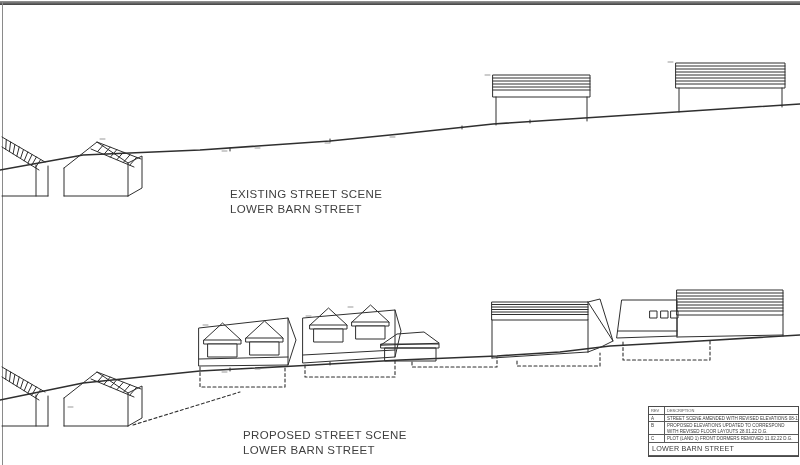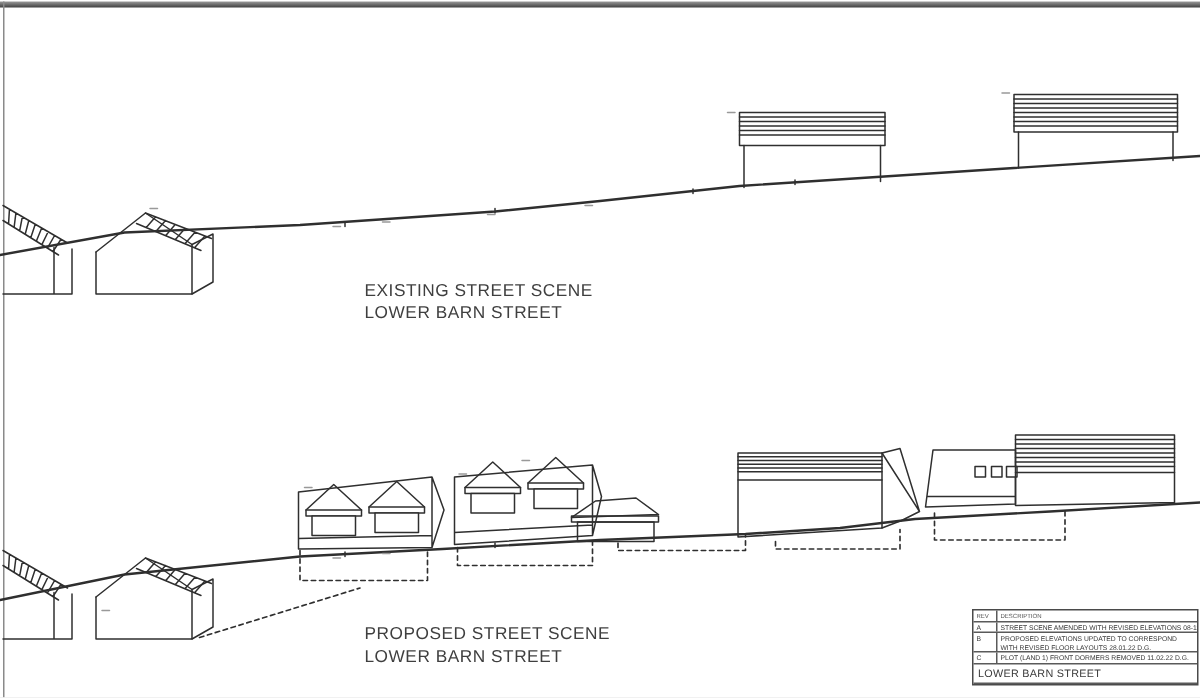--- a/index.html
+++ b/index.html
@@ -9,22 +9,22 @@
     font-family:"Liberation Sans",sans-serif;
   }
   .topbar{position:absolute;left:0;top:1px;width:800px;height:4px;
     background:linear-gradient(#9a9a9a,#3f3f3f);}
   .leftborder{position:absolute;left:2px;top:1px;width:1px;height:464px;background:#8a8a8a;}
   .drawing-svg{position:absolute;left:0;top:0;}
   .scene-label{
     position:absolute;font-size:11.5px;line-height:15px;letter-spacing:.35px;
     color:#3f3f3f;white-space:nowrap;
   }
-  #existing-label{left:243px;top:187px;}
-  #proposed-label{left:243px;top:416px;}
+  #existing-label{left:230px;top:187px;}
+  #proposed-label{left:243px;top:428px;}
 
   
   .titleblock{
     position:absolute;left:648px;top:406px;width:149px;
     border:1px solid #4a4a4a;background:#fff;color:#3a3a3a;
   }
   .tb-row{display:flex;border-bottom:1px solid #5a5a5a;align-items:stretch;}
   .tb-rev{width:12px;border-right:1px solid #5a5a5a;padding:1px 1px 0 2px;
     font-size:4.5px;line-height:5.5px;flex:none;}
   .tb-desc{flex:1;padding:1px 2px 0 2px;font-size:4.5px;line-height:5.5px;

